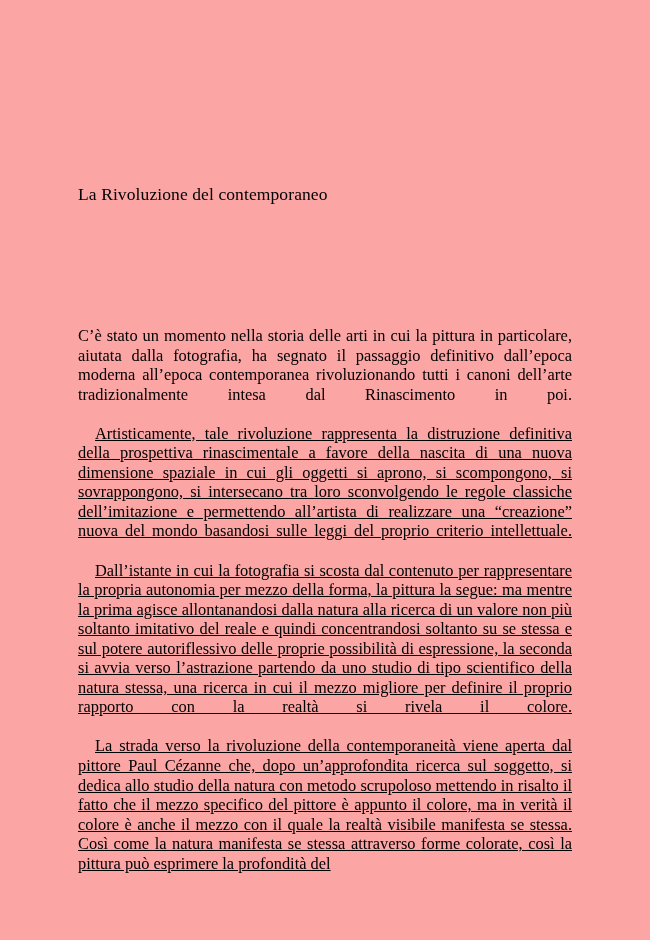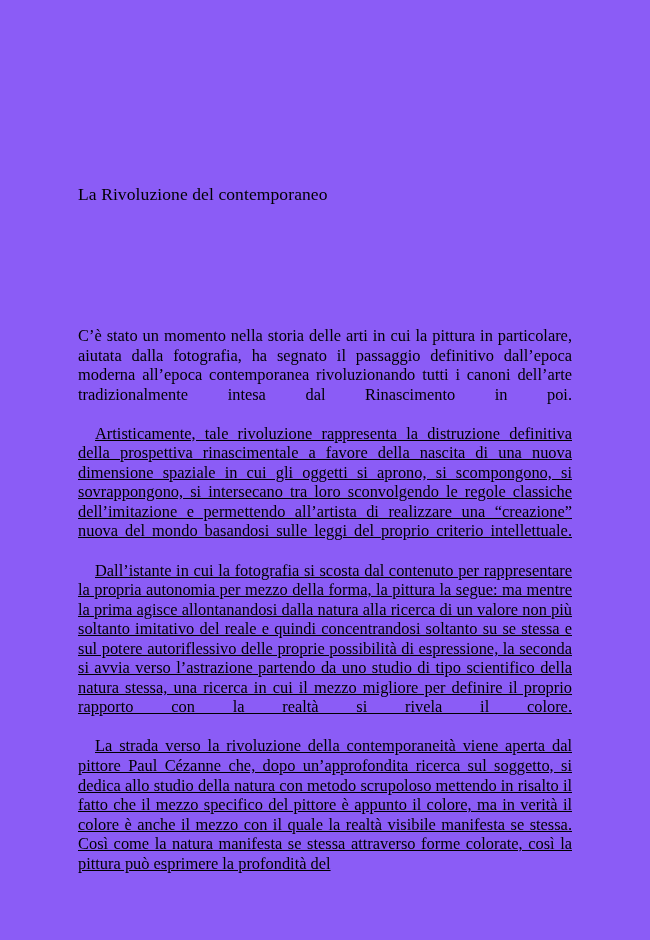--- a/index.html
+++ b/index.html
@@ -6,21 +6,21 @@
   html, body {
     margin: 0;
     padding: 0;
     background: #ffffff;
   }
 
   .page {
     position: relative;
     width: 650px;
     height: 940px;
-    background: #8b5cf6;
+    background: #fca5a5;
     overflow: hidden;
     font-family: "Liberation Serif", "DejaVu Serif", serif;
     color: #000000;
     -webkit-font-smoothing: antialiased;
   }
 
   
   .chapter-title {
     position: absolute;
     left: 78px;

